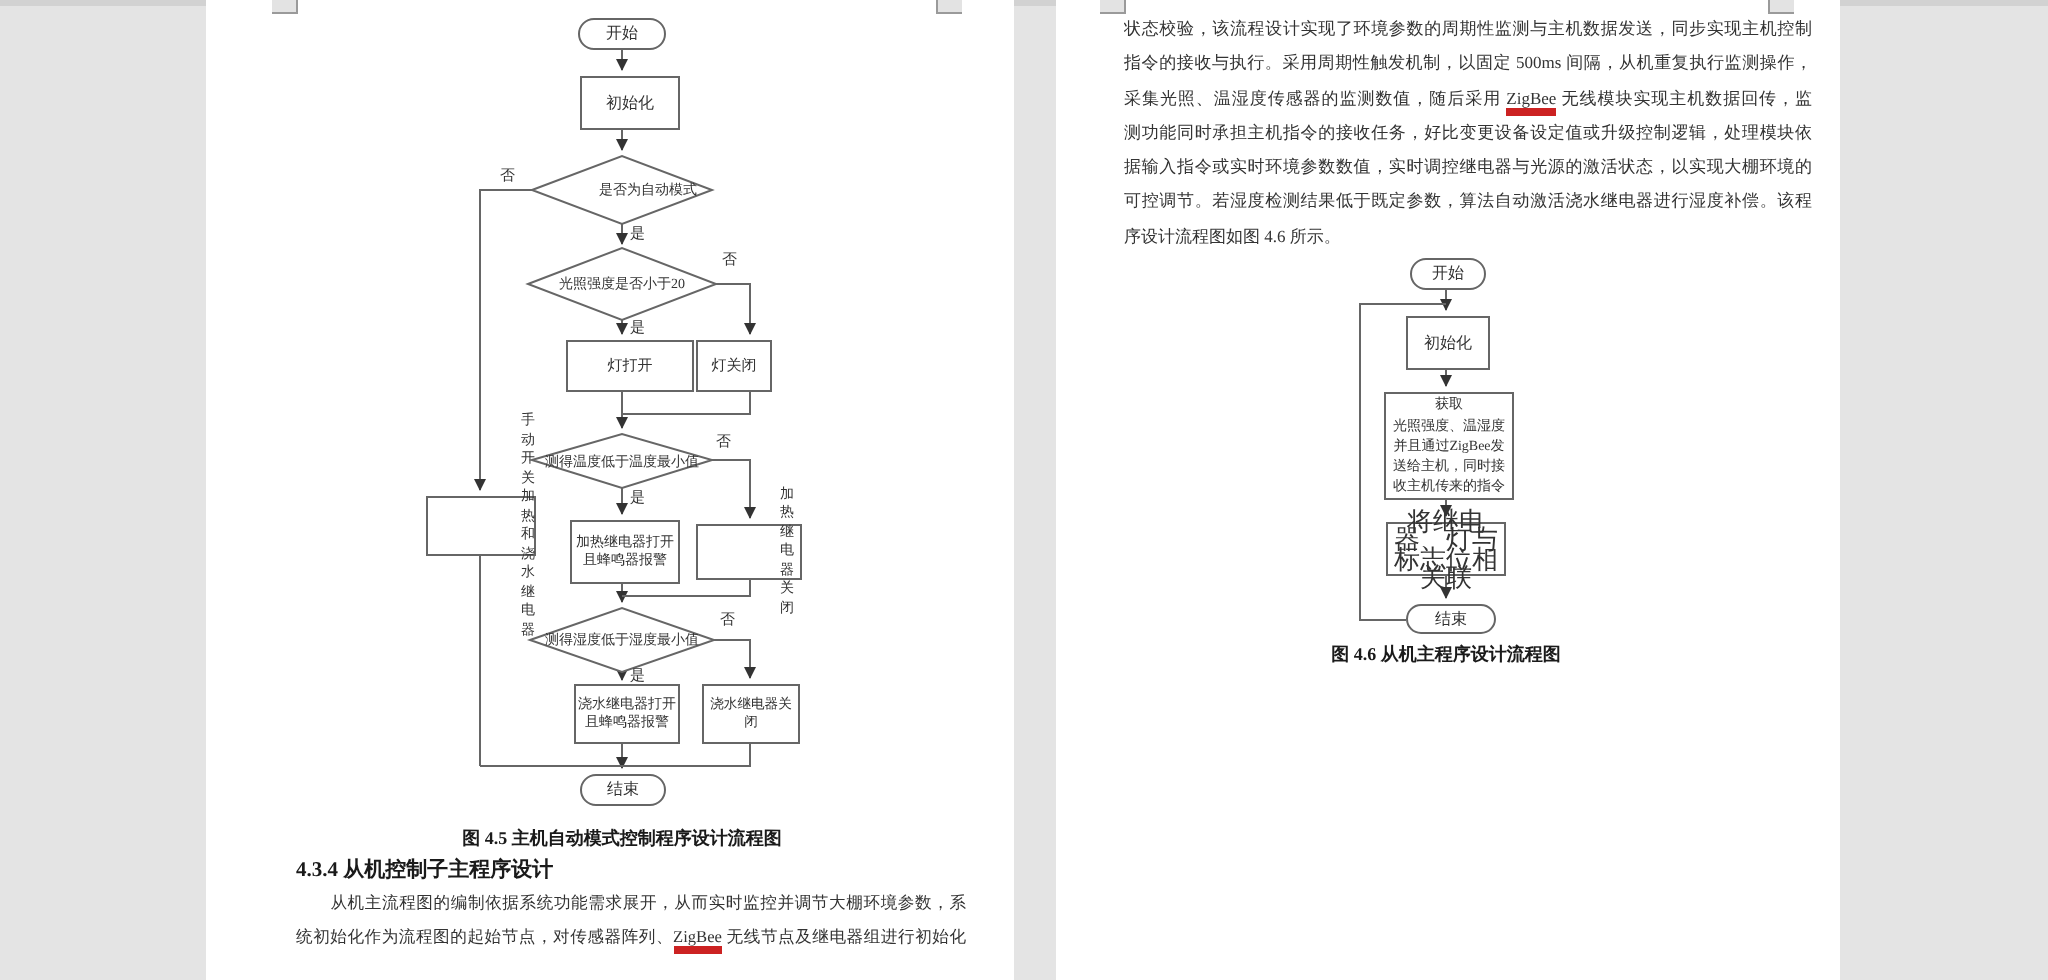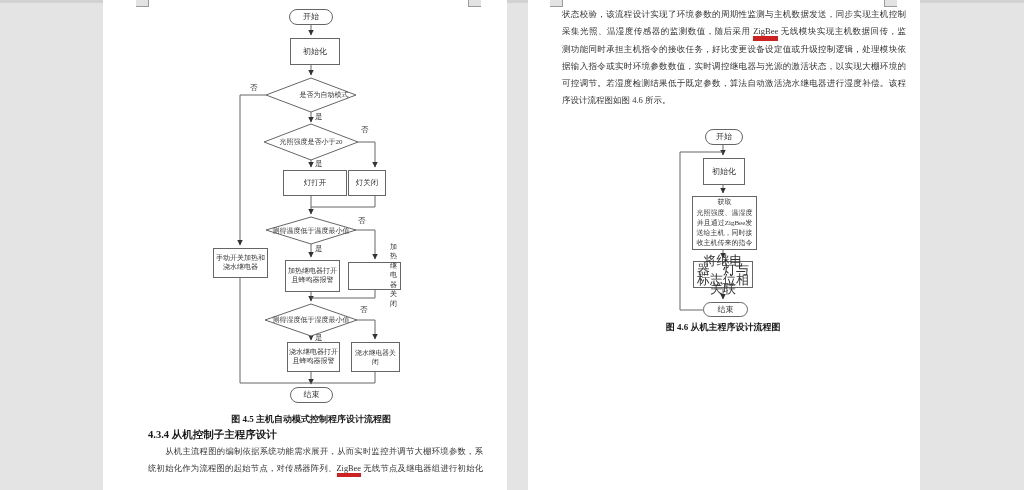--- a/index.html
+++ b/index.html
@@ -89,21 +89,21 @@
   <div class="dtext" style="left:162px;top:304px;width:92px;height:32px;">测得湿度低于湿度最小值</div>
 
   <div class="node" style="left:180px;top:170px;width:64px;height:26px;font-size:7.5px;">灯打开</div>
   <div class="node" style="left:245px;top:170px;width:38px;height:26px;font-size:7.5px;">灯关闭</div>
   <div class="node" style="left:182px;top:260px;width:55px;height:32px;font-size:7px;">加热继电器打开
 且蜂鸣器报警</div>
   <div class="node" style="left:245px;top:262px;width:53px;height:28px;font-size:7px;padding-left:38px;">加热继电器关闭</div>
   <div class="node" style="left:184px;top:342px;width:53px;height:30px;font-size:7px;">浇水继电器打开
 且蜂鸣器报警</div>
   <div class="node" style="left:248px;top:342px;width:49px;height:30px;font-size:6.8px;">浇水继电器关闭</div>
-  <div class="node" style="left:110px;top:248px;width:55px;height:30px;font-size:7px;">手动开关加热和
+  <div class="node" style="left:110px;top:248px;width:55px;height:30px;font-size:7px;padding-left:47px;">手动开关加热和
 浇水继电器</div>
   <div class="node stadium" style="left:187px;top:387px;width:43px;height:16px;">结束</div>
 
   <span class="yn" style="left:147px;top:84px;">否</span>
   <span class="yn" style="left:212px;top:113px;">是</span>
   <span class="yn" style="left:258px;top:126px;">否</span>
   <span class="yn" style="left:212px;top:160px;">是</span>
   <span class="yn" style="left:255px;top:217px;">否</span>
   <span class="yn" style="left:212px;top:245px;">是</span>
   <span class="yn" style="left:257px;top:306px;">否</span>
@@ -116,20 +116,21 @@
       <div class="tline">统初始化作为流程图的起始节点，对传感器阵列、<span class="zb" style="border-bottom-color: rgb(204, 34, 34);">ZigBee</span> 无线节点及继电器组进行初始化</div>
     </div>
 </div>
 
 <div class="page" id="page2">
   <div class="mark l" style="left:22px;"></div>
   <div class="mark r" style="left:356px;"></div>
 
   <div class="para" id="p2-para" style="left:34px;top:6px;width:344px;">
       <div class="tline">状态校验，该流程设计实现了环境参数的周期性监测与主机数据发送，同步实现主机控制</div>
+      <div class="tline">指令的接收与执行。采用周期性触发机制，以固定 500ms 间隔，从机重复执行监测操作，</div>
       <div class="tline">采集光照、温湿度传感器的监测数值，随后采用 <span class="zb" style="border-bottom-color: rgb(204, 34, 34);">ZigBee</span> 无线模块实现主机数据回传，监</div>
       <div class="tline">测功能同时承担主机指令的接收任务，好比变更设备设定值或升级控制逻辑，处理模块依</div>
       <div class="tline">据输入指令或实时环境参数数值，实时调控继电器与光源的激活状态，以实现大棚环境的</div>
       <div class="tline">可控调节。若湿度检测结果低于既定参数，算法自动激活浇水继电器进行湿度补偿。该程</div>
       <div class="tline tlast">序设计流程图如图 4.6 所示。</div>
     </div>
 
   <svg class="fc-svg" width="392" height="340">
     <g stroke="#666" stroke-width="1" fill="none">
       <line x1="195" y1="145" x2="195" y2="155" marker-end="url(#arr)"></line>

